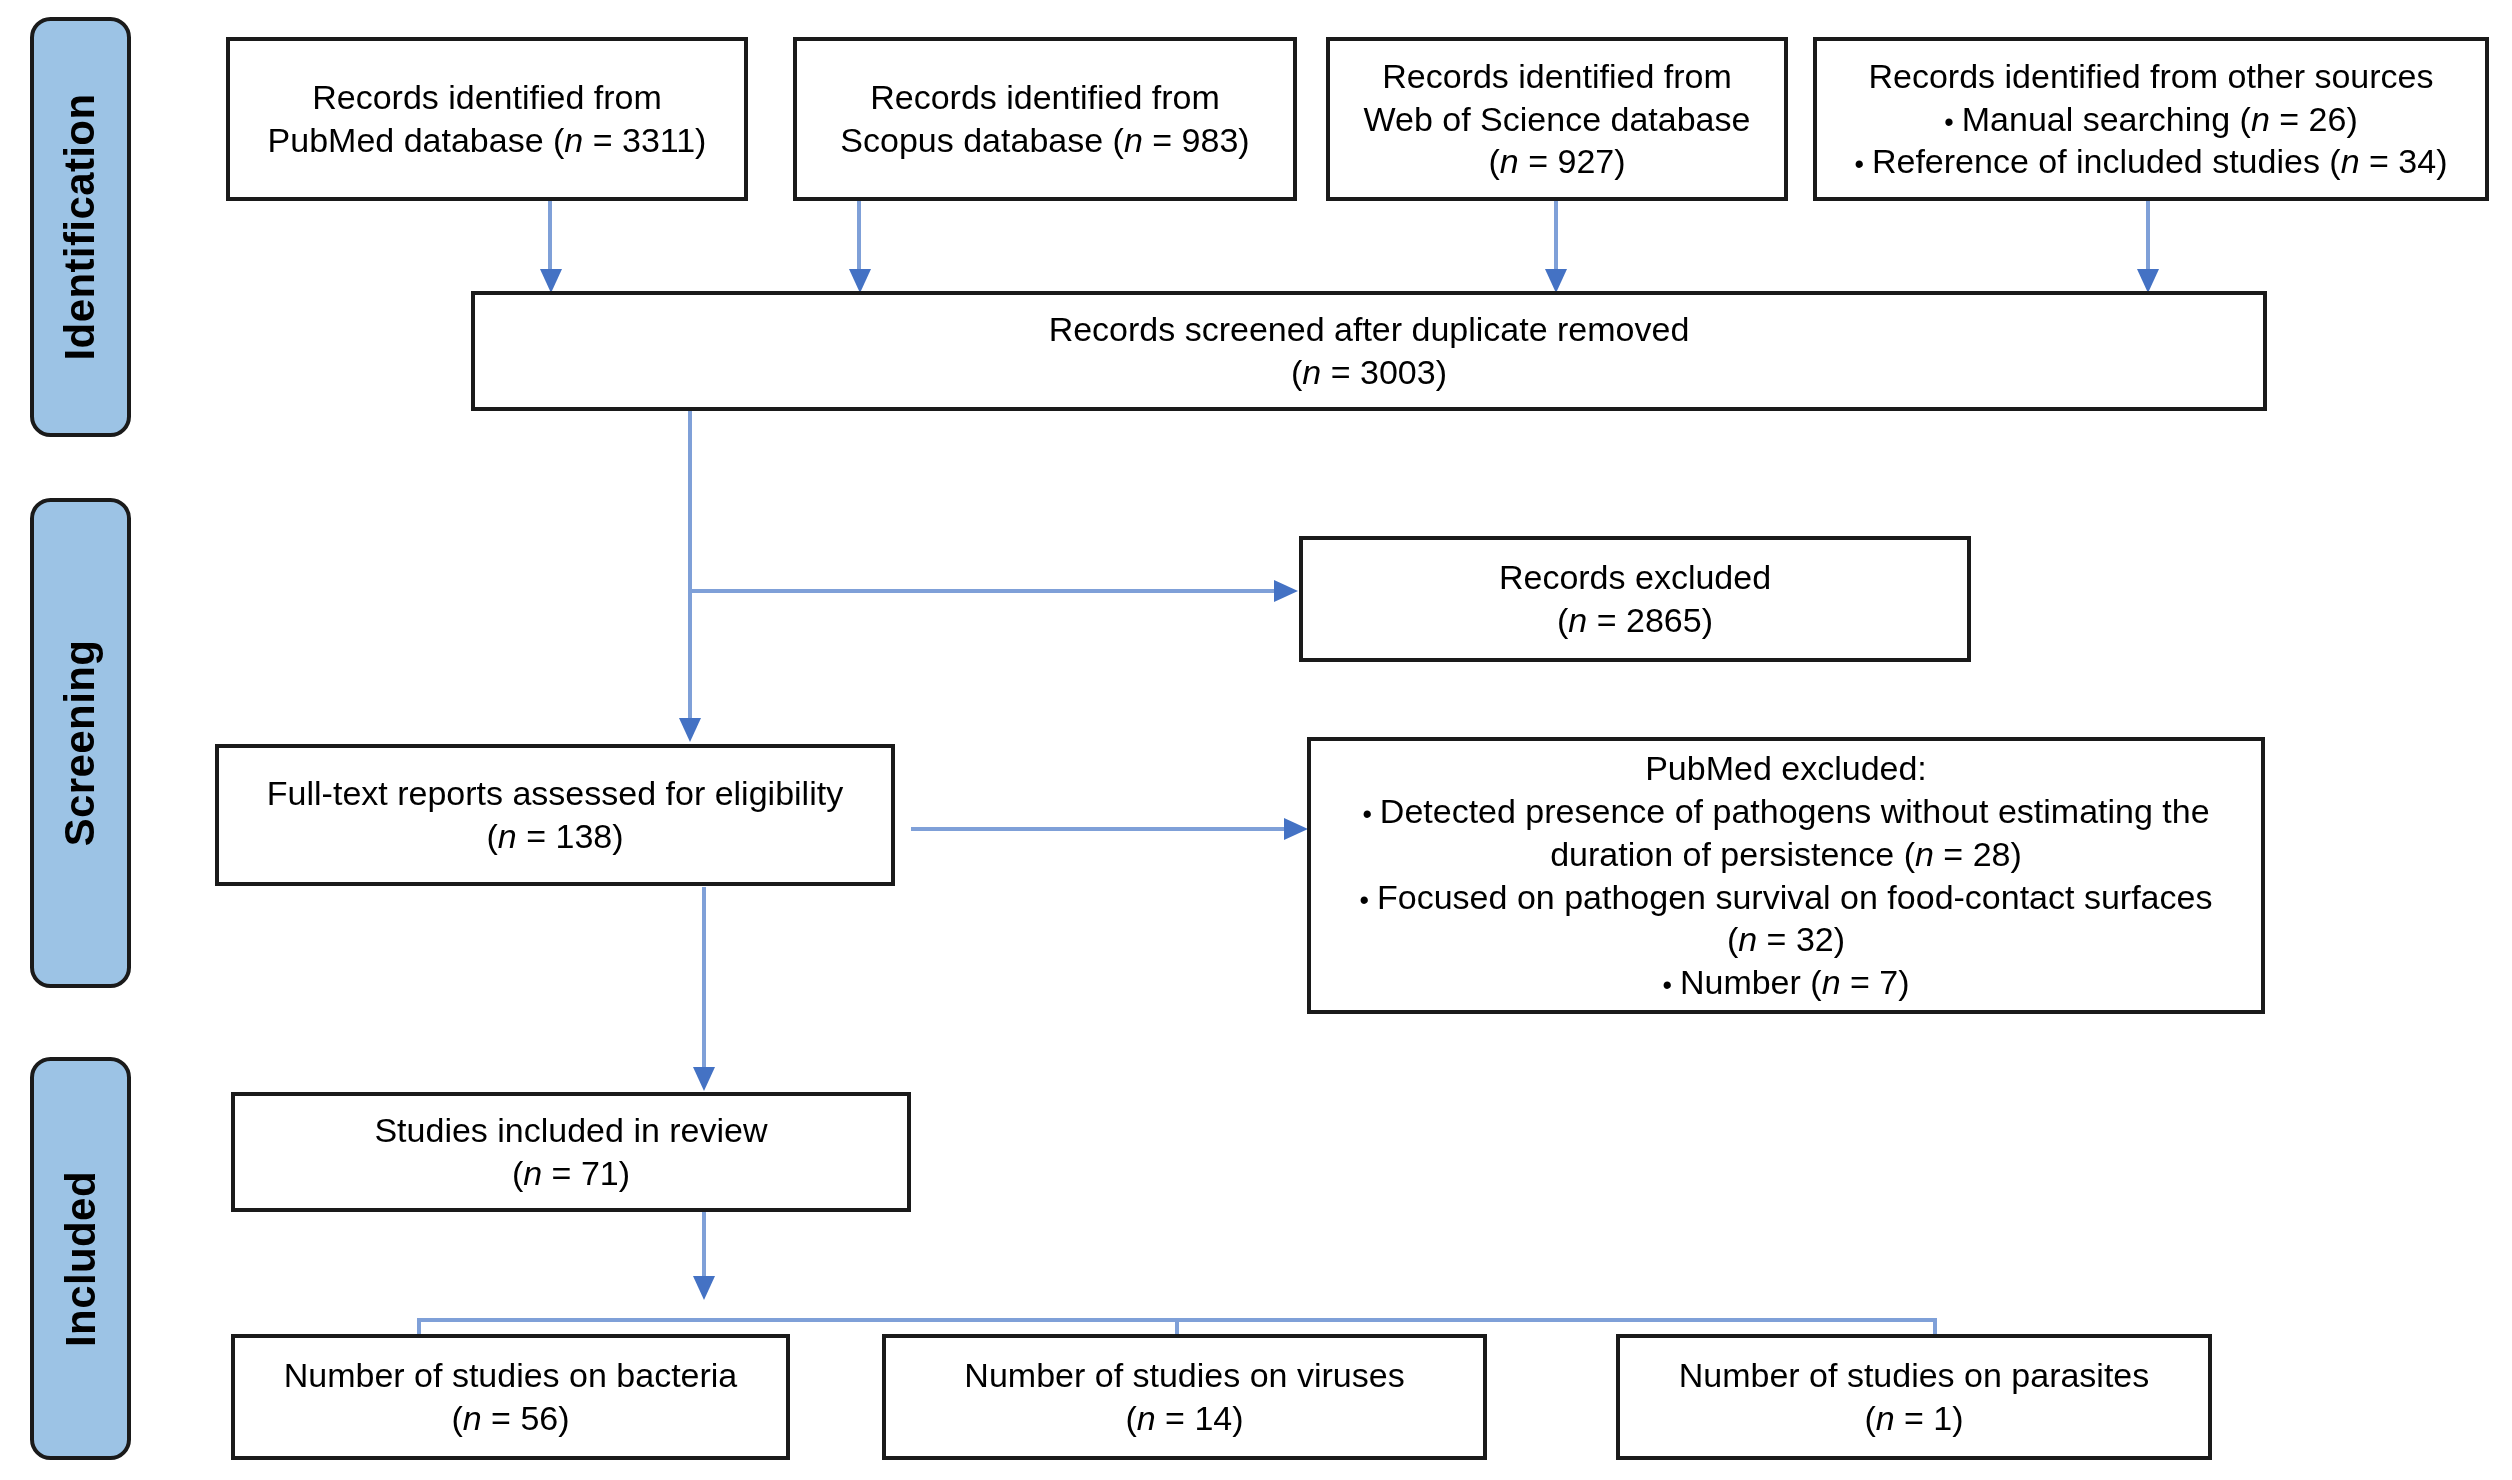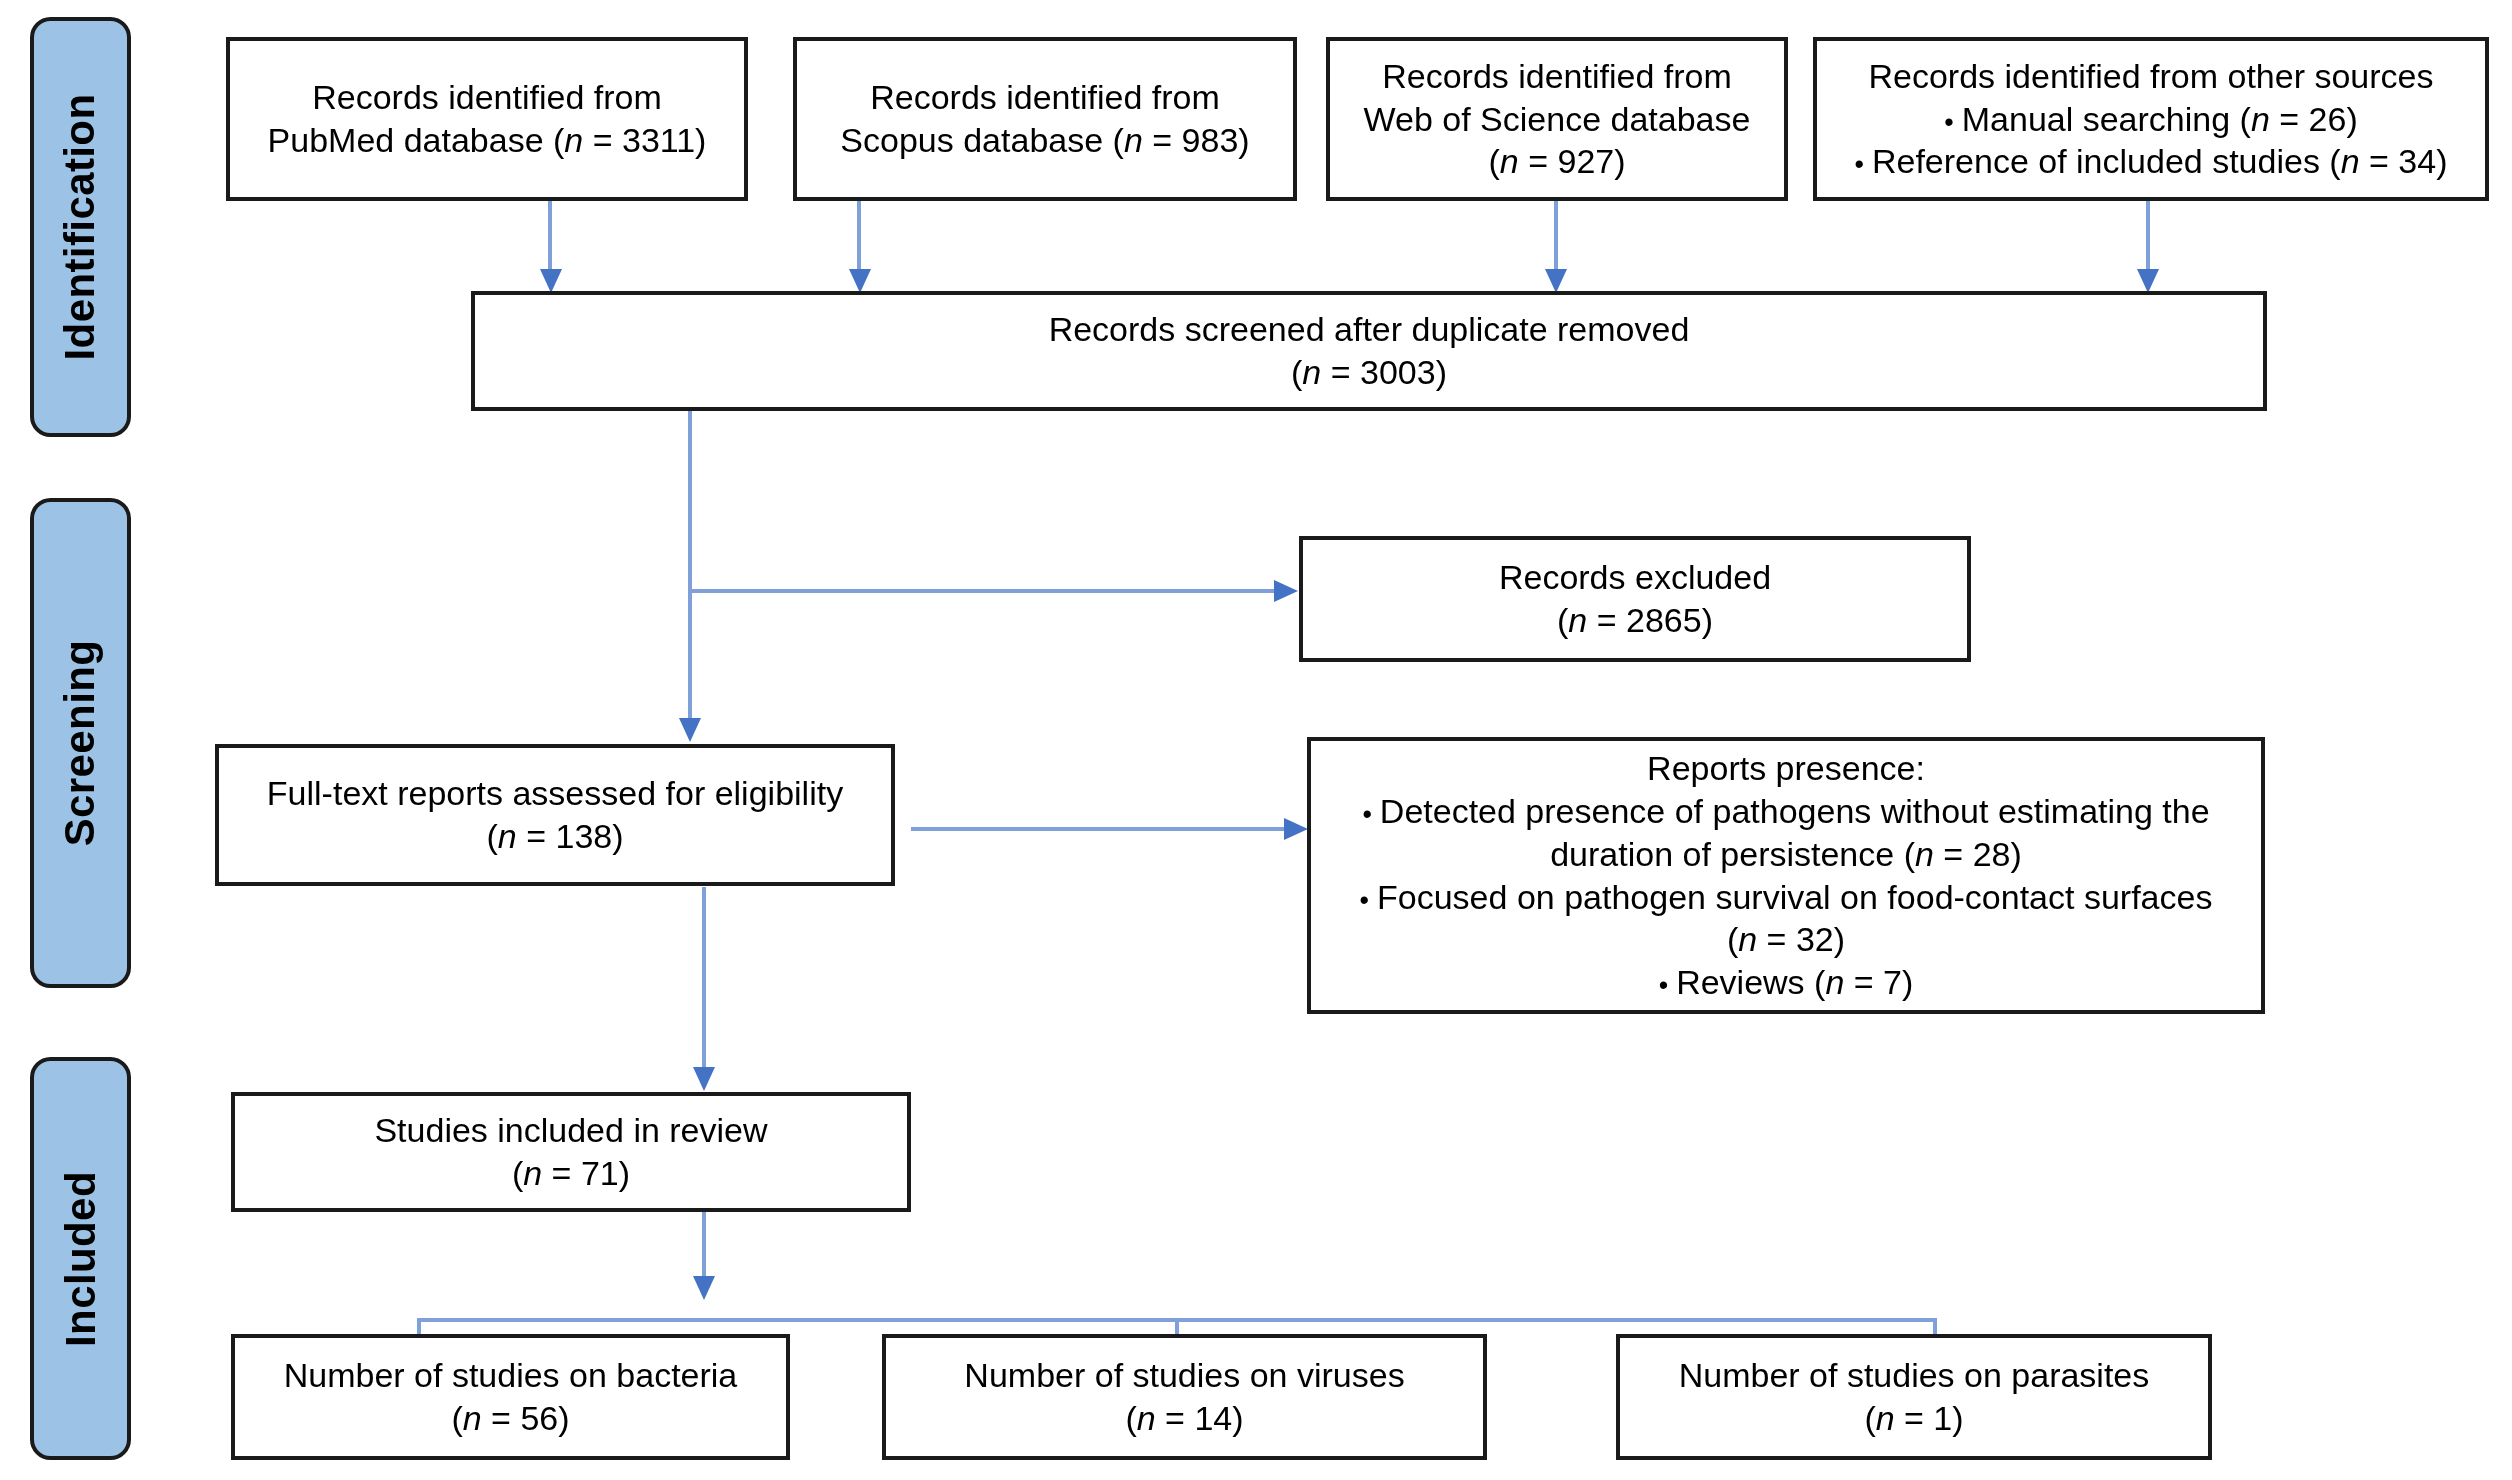--- a/index.html
+++ b/index.html
@@ -166,32 +166,32 @@
 
   <div class="box" style="left:215px; top:744px; width:680px; height:142px;">
     <span class="line">Full-text reports assessed for eligibility</span>
     <span class="line"><span>(</span><em>n</em><span> = 138)</span></span>
   </div>
 
   <div class="hline" style="left:911px; top:827px; width:379px;"></div>
   <div class="arrow-right" style="left:1284px; top:818px;"></div>
 
   <div class="box" style="left:1307px; top:737px; width:958px; height:277px; padding:3.2px 14.2px;">
-    <span class="line">Reports presence:</span>
+    <span class="line">PubMed excluded:</span>
     <ul class="bullets">
       <li>
         <span class="bullet-dot">•</span><span>Detected presence of pathogens without estimating the</span><br>
         <span>duration of persistence (</span><em>n</em><span> = 28)</span>
       </li>
       <li>
         <span class="bullet-dot">•</span><span>Focused on pathogen survival on food-contact surfaces</span><br>
         <span>(</span><em>n</em><span> = 32)</span>
       </li>
       <li>
-        <span class="bullet-dot">•</span><span>Reviews (</span><em>n</em><span> = 7)</span>
+        <span class="bullet-dot">•</span><span>Number (</span><em>n</em><span> = 7)</span>
       </li>
     </ul>
   </div>
 
   <div class="vline" style="left:702px; top:887px; height:190px;"></div>
   <div class="arrow-down" style="left:693px; top:1067px;"></div>
 
   <div class="box" style="left:231px; top:1092px; width:680px; height:120px;text-align:right;">
     <span class="line">Studies included in  review</span>
     <span class="line"><span>(</span><em>n</em><span> = 71)</span></span>

